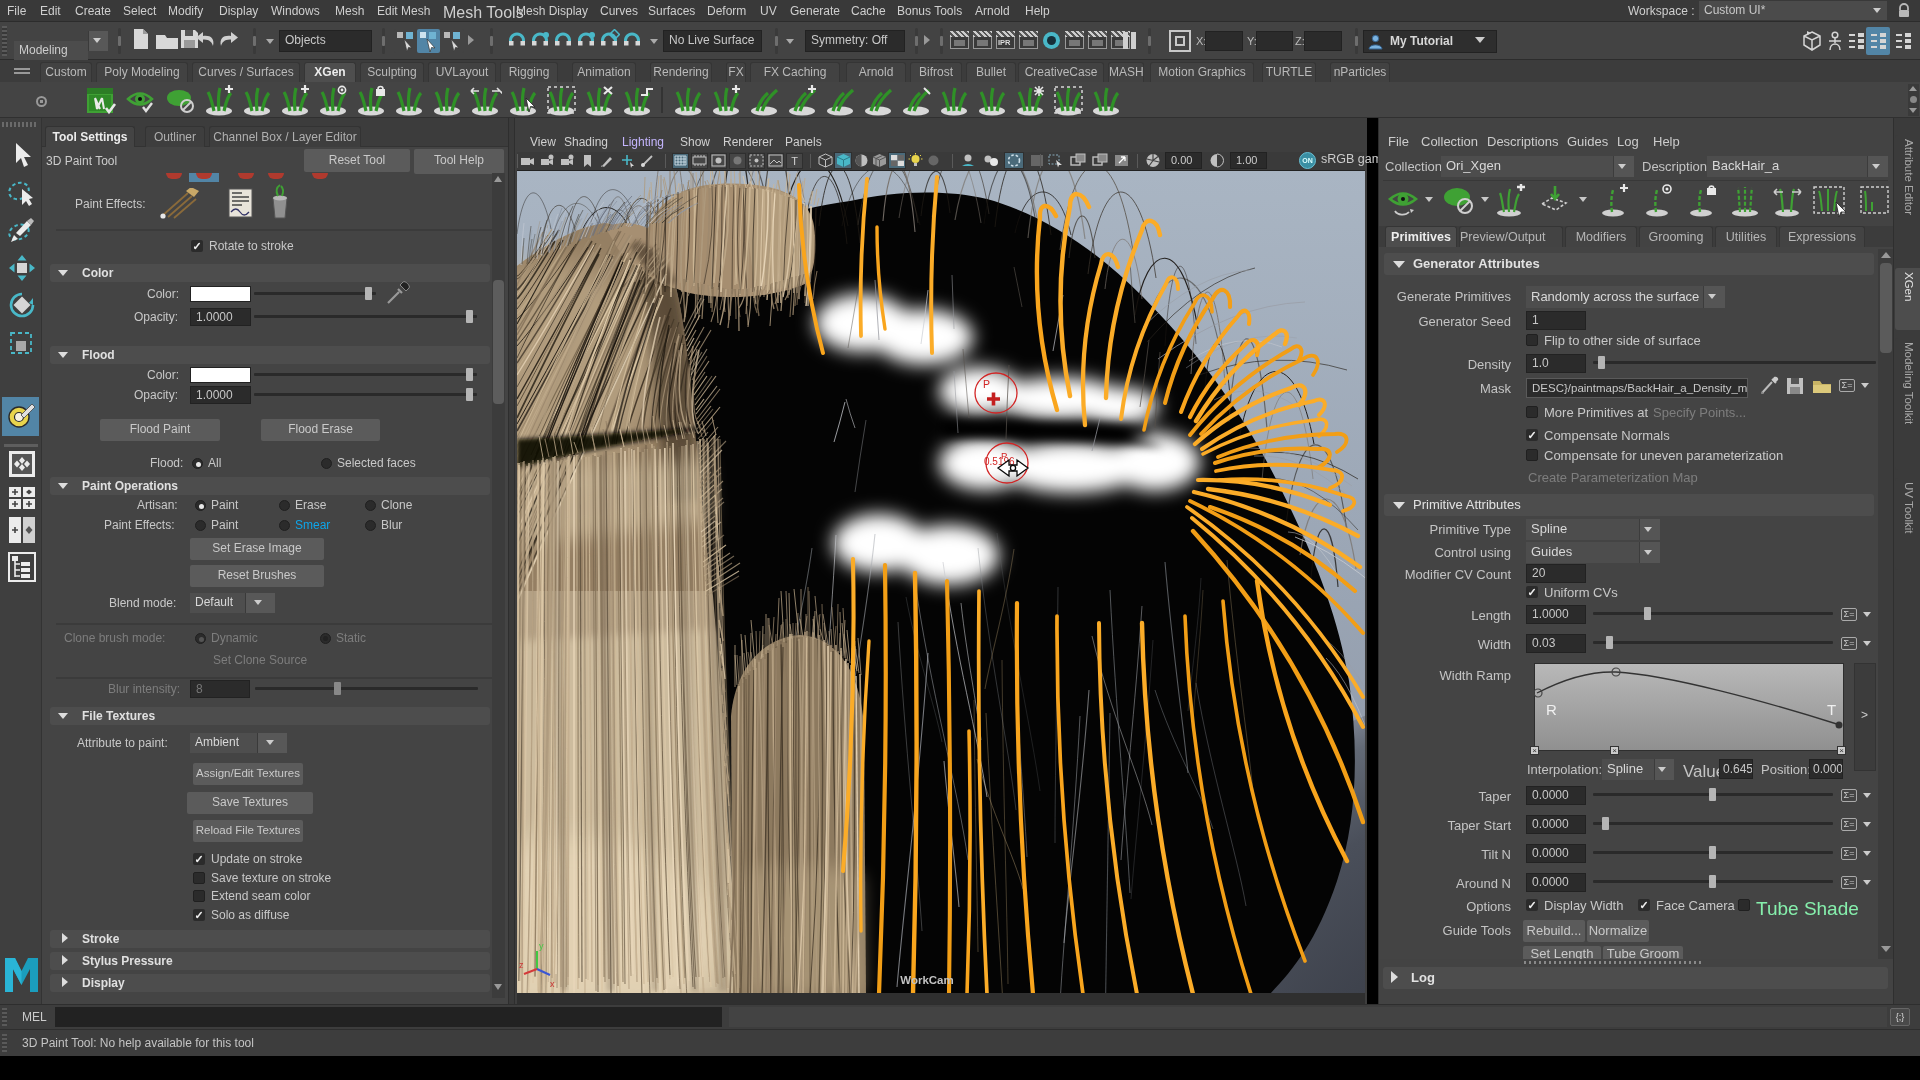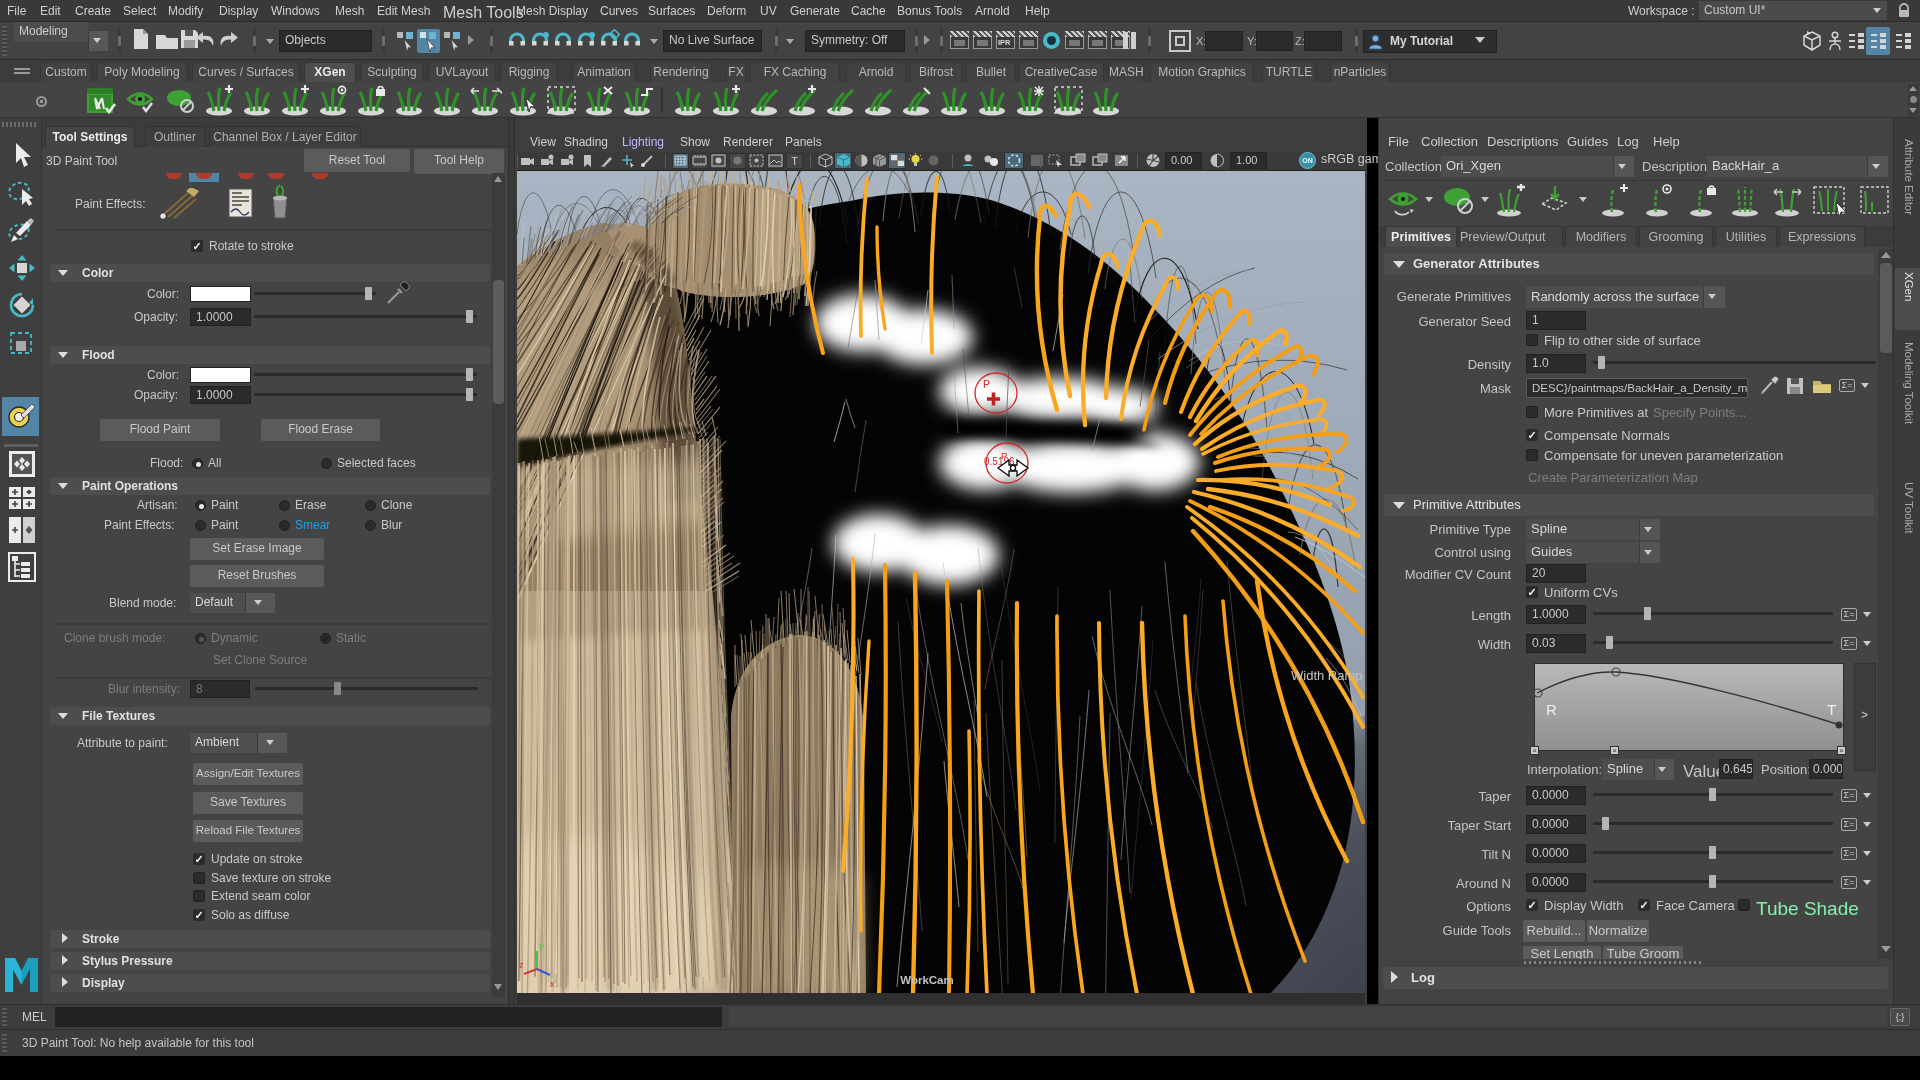--- a/index.html
+++ b/index.html
@@ -44,21 +44,21 @@
     <div class="abs fld" style="left:1699px;top:1px;width:172px;height:19px;background:#4b4b4b;border:none;font-size:12px;line-height:16px">Custom UI*</div>
     <div class="abs" style="left:1871px;top:1px;width:16px;height:19px;background:#4b4b4b"></div>
     <div class="abs" style="left:1873px;top:8px;width:0;height:0;border-left:4px solid transparent;border-right:4px solid transparent;border-top:5px solid #ccc"></div>
     <svg class="abs" style="left:1896px;top:3px" width="16" height="16" viewBox="0 0 16 16">
       <path d="M4,7 V5 a4,4 0 0 1 8,0 v2" fill="none" stroke="#b8b8b8" stroke-width="1.8"></path>
       <rect x="3" y="7" width="10" height="7" rx="1" fill="#b8b8b8"></rect>
     </svg>
   </div>
 <div class="abs" style="left:0;top:22px;width:1920px;height:38px;background:#434343;border-bottom:1px solid #2c2c2c">
     <div class="abs" style="left:2px;top:4px;width:5px;height:30px;background:repeating-linear-gradient(0deg,#5a5a5a 0 2px,#383838 2px 4px)"></div>
-    <div class="abs fld" style="left:14px;top:0;width:74px;height:20px;background:#4c4c4c;border:none;font-size:12px;line-height:17px;color:#ccc">Modeling</div>
+    <div class="abs fld" style="left:14px;top:19px;width:74px;height:20px;background:#4c4c4c;border:none;font-size:12px;line-height:17px;color:#ccc">Modeling</div>
     <div class="abs" style="left:88px;top:9px;width:20px;height:20px;background:#585858;border-left:1px solid #3a3a3a"></div>
     <div class="abs" style="left:93px;top:16px;width:0;height:0;border-left:4px solid transparent;border-right:4px solid transparent;border-top:5px solid #ccc"></div>
     <div class="abs" style="left:118px;top:6px;width:3px;height:26px;background:#3a3a3a;border-radius:2px"></div>
     <div class="abs" style="left:118px;top:14px;width:3px;height:10px;background:#6e6e6e;border-radius:1px"></div>
     <svg class="abs" style="left:132px;top:5px" width="115" height="24" viewBox="0 0 115 24">
 <path d="M2,2 h9 l5,5 v15 h-14 z" fill="#d8d8d8"></path>
       <path d="M11,2 l5,5 h-5 z" fill="#999"></path>
 <path d="M24,8 h9 l2,3 h11 v11 h-22 z" fill="#d8d8d8"></path>
 <path d="M49,3 h14 l3,3 v15 h-17 Z" fill="#d8d8d8"></path>
       <rect x="53" y="3" width="8" height="6" fill="#555"></rect>
@@ -559,21 +559,21 @@
     <div class="grv" style="left:213px;top:569px;width:223px;background:#2a2a2a"></div>
     <div class="hndl" style="left:292px;top:564px;background:#888"></div>
     <div class="abs hdr" style="left:8px;top:589px;width:440px;height:18px"></div>
     <div class="abs" style="left:16px;top:595px;width:0;height:0;border-left:5px solid transparent;border-right:5px solid transparent;border-top:6px solid #ddd"></div>
     <div class="txt" style="left:40px;top:591px;font-weight:bold;font-size:12px;color:#e0e0e0">File Textures</div>
     <div class="txt" style="left:35px;top:618px;font-size:12px">Attribute to paint:</div>
     <div class="abs fld" style="left:148px;top:615px;width:67px;height:20px;background:#4e4e4e;border:none;font-size:12px;line-height:17px;color:#d8d8d8">Ambient</div>
     <div class="abs" style="left:215px;top:615px;width:30px;height:20px;background:#585858;border-left:1px solid #3a3a3a"></div>
     <div class="abs" style="left:224px;top:622px;width:0;height:0;border-left:4px solid transparent;border-right:4px solid transparent;border-top:5px solid #ccc"></div>
     <div class="abs btn" style="left:151px;top:645px;width:110px;height:22px;line-height:21px;font-size:11.5px">Assign/Edit Textures</div>
-    <div class="abs btn" style="left:151px;top:674px;width:110px;height:22px;line-height:21px">Save Textures</div>
+    <div class="abs btn" style="left:145px;top:674px;width:126px;height:22px;line-height:21px">Save Textures</div>
     <div class="abs btn" style="left:151px;top:702px;width:110px;height:22px;line-height:21px;font-size:11.5px">Reload File Textures</div>
     <div class="cbc" style="left:151px;top:735px">✓</div>
     <div class="txt" style="left:169px;top:734px;font-size:12px;color:#c8c8c8">Update on stroke</div>
     <div class="cb" style="left:151px;top:754px"></div>
     <div class="txt" style="left:169px;top:753px;font-size:12px;color:#c8c8c8">Save texture on stroke</div>
     <div class="cb" style="left:151px;top:772px"></div>
     <div class="txt" style="left:169px;top:771px;font-size:12px;color:#c8c8c8">Extend seam color</div>
     <div class="cbc" style="left:151px;top:791px">✓</div>
     <div class="txt" style="left:169px;top:790px;font-size:12px;color:#c8c8c8">Solo as diffuse</div>
     <div class="abs hdr" style="left:8px;top:812px;width:440px;height:18px"></div>
@@ -1928,21 +1928,21 @@
     <div class="grv" style="left:214px;top:494px;width:240px;background:#2a2a2a"></div>
     <div class="hndl" style="left:265px;top:489px;background:#b5b5b5"></div>
     <div class="abs" style="left:462px;top:490px;width:16px;height:13px;border:1px solid #aaa;border-radius:2px;color:#ccc;font-size:9px;text-align:center;line-height:11px">Σ=</div>
     <div class="abs" style="left:484px;top:494px;width:0;height:0;border-left:4px solid transparent;border-right:4px solid transparent;border-top:5px solid #ccc"></div>
     <div class="abs txt" style="left:-88px;top:519px;width:220px;text-align:right;font-size:13px;color:#c4c4c4">Width</div>
     <div class="abs fld" style="left:147px;top:516px;width:60px;height:19px;line-height:15px">0.03</div>
     <div class="grv" style="left:214px;top:523px;width:240px;background:#2a2a2a"></div>
     <div class="hndl" style="left:227px;top:518px;background:#b5b5b5"></div>
     <div class="abs" style="left:462px;top:519px;width:16px;height:13px;border:1px solid #aaa;border-radius:2px;color:#ccc;font-size:9px;text-align:center;line-height:11px">Σ=</div>
     <div class="abs" style="left:484px;top:523px;width:0;height:0;border-left:4px solid transparent;border-right:4px solid transparent;border-top:5px solid #ccc"></div>
-    <div class="abs txt" style="left:-88px;top:550px;width:220px;font-size:13px;color:#c4c4c4">Width Ramp</div>
+    <div class="abs txt" style="left:-88px;top:550px;width:220px;text-align:right;font-size:13px;color:#c4c4c4">Width Ramp</div>
     <div class="abs" style="left:155px;top:545px;width:310px;height:88px;background:linear-gradient(#b8b8b8,#909090);border:1px solid #2e2e2e"></div>
     <svg class="abs" style="left:155px;top:545px" width="310" height="88" viewBox="0 0 310 88">
 <path d="M 3,30 C 30,16 55,8 82,9 C 135,12 230,38 306,62" fill="none" stroke="#333" stroke-width="1.4"></path>
 <circle cx="4" cy="30" r="4" fill="none" stroke="#444" stroke-width="1.2"></circle>
 <circle cx="82" cy="9" r="4" fill="none" stroke="#444" stroke-width="1.2"></circle>
 <circle cx="305" cy="62" r="3.5" fill="#333"></circle>
 <text x="12" y="52" font-size="15" fill="#f0f0f0" font-family="Liberation Sans">R</text>
 <text x="293" y="52" font-size="15" fill="#f0f0f0" font-family="Liberation Sans">T</text>
 </svg>
     <div class="abs" style="left:151px;top:628px;width:9px;height:9px;background:#ccc;border:1px solid #333;font-size:8px;line-height:8px;text-align:center;color:#333">×</div>

